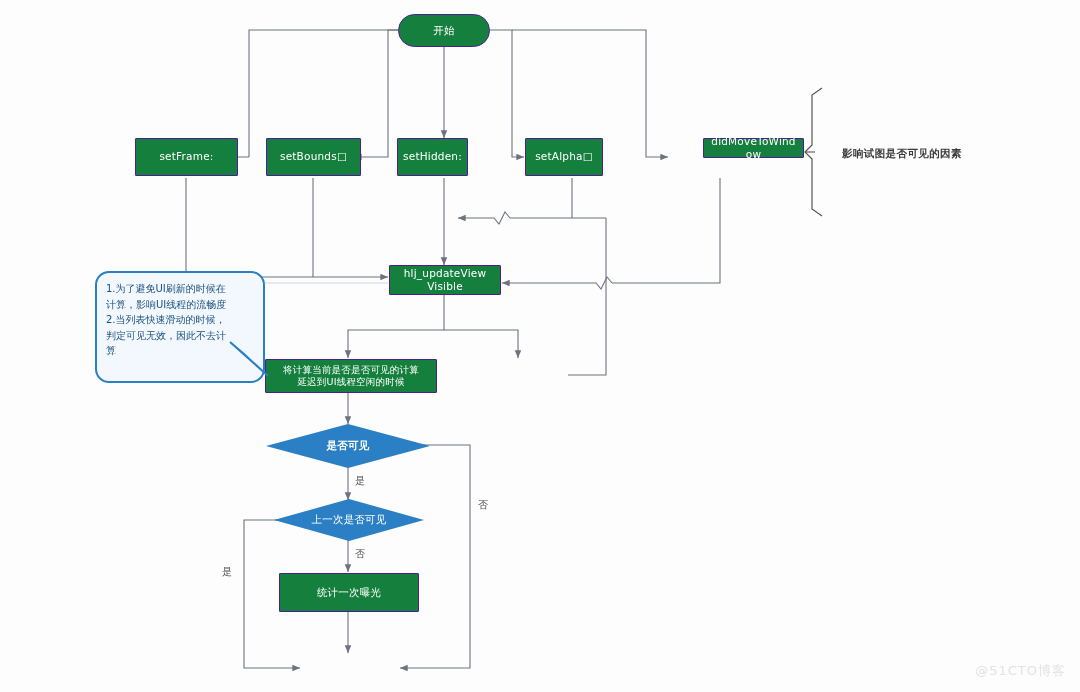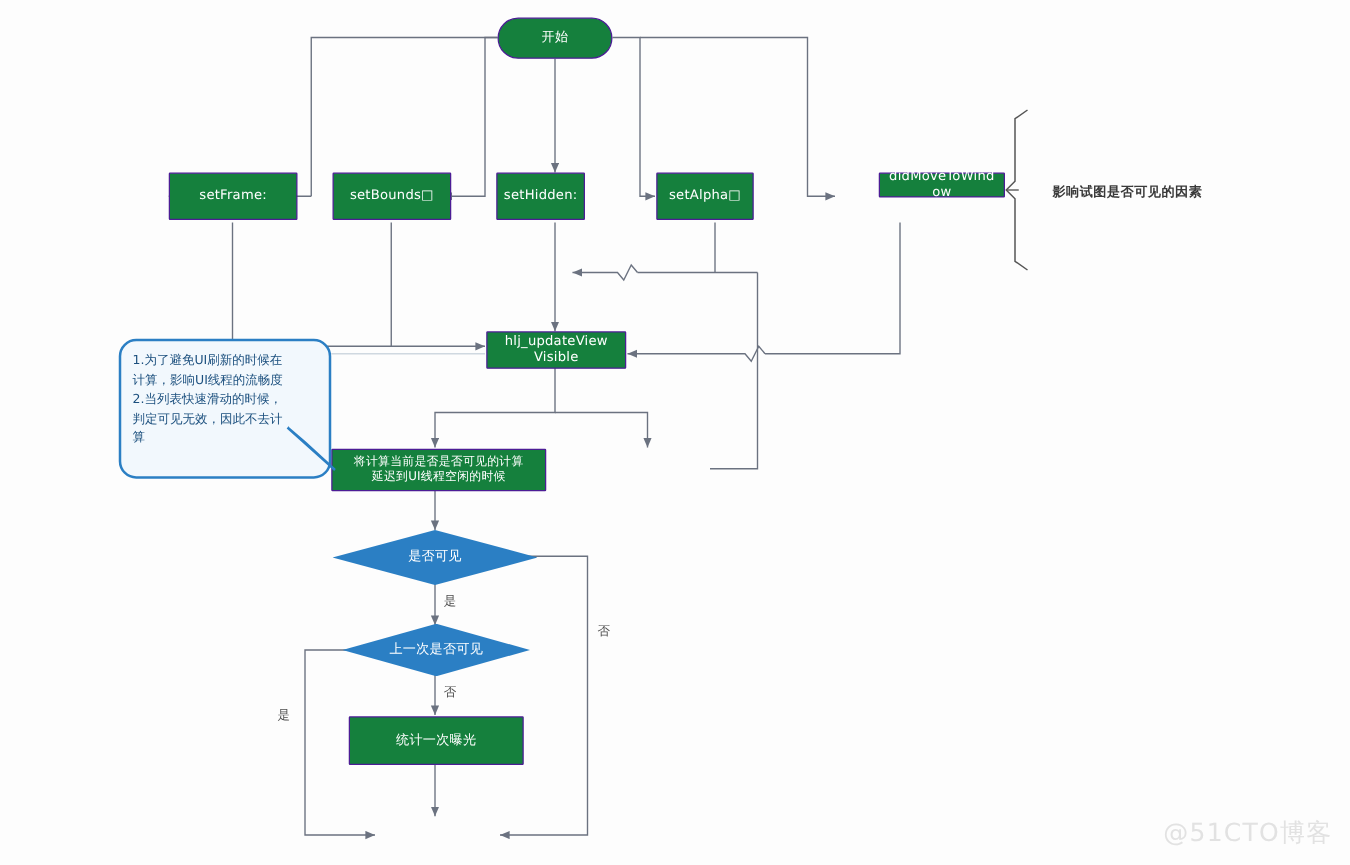--- a/index.html
+++ b/index.html
@@ -90,21 +90,21 @@
     font-weight: bold;
     letter-spacing: 0.4px;
     z-index: 6;
     white-space: nowrap;
   }
   .watermark {
     position: absolute;
     right: 14px;
     bottom: 12px;
     color: #e2e2e2;
-    font-size: 20px;
+    font-size: 13px;
     letter-spacing: 1px;
     z-index: 7;
     user-select: none;
   }
 </style>
 </head>
 <body>
 
 <div id="canvas">
 
@@ -194,21 +194,21 @@
     <span class="lbl">hlj_updateView
 Visible</span>
   </div>
 
   <div class="node rect" style="left:265px; top:359px; width:172px; height:34px; white-space:pre-line; font-size:9.5px;">
     <span class="lbl">将计算当前是否是否可见的计算
 延迟到UI线程空闲的时候</span>
   </div>
 
 
-  <div class="node diamond" style="left:266px; top:424px; width:164px; height:44px;">
+  <div class="node diamond" style="left:266px; top:424px; width:164px; height:44px;font-weight:bold;">
     <span class="diamond-shape"></span>
     <span class="lbl">是否可见</span>
   </div>
 
   <div class="node diamond" style="left:274px; top:499px; width:150px; height:42px;">
     <span class="diamond-shape"></span>
     <span class="lbl">上一次是否可见</span>
   </div>
 
   <div class="node rect" style="left:279px; top:573px; width:140px; height:39px;">

